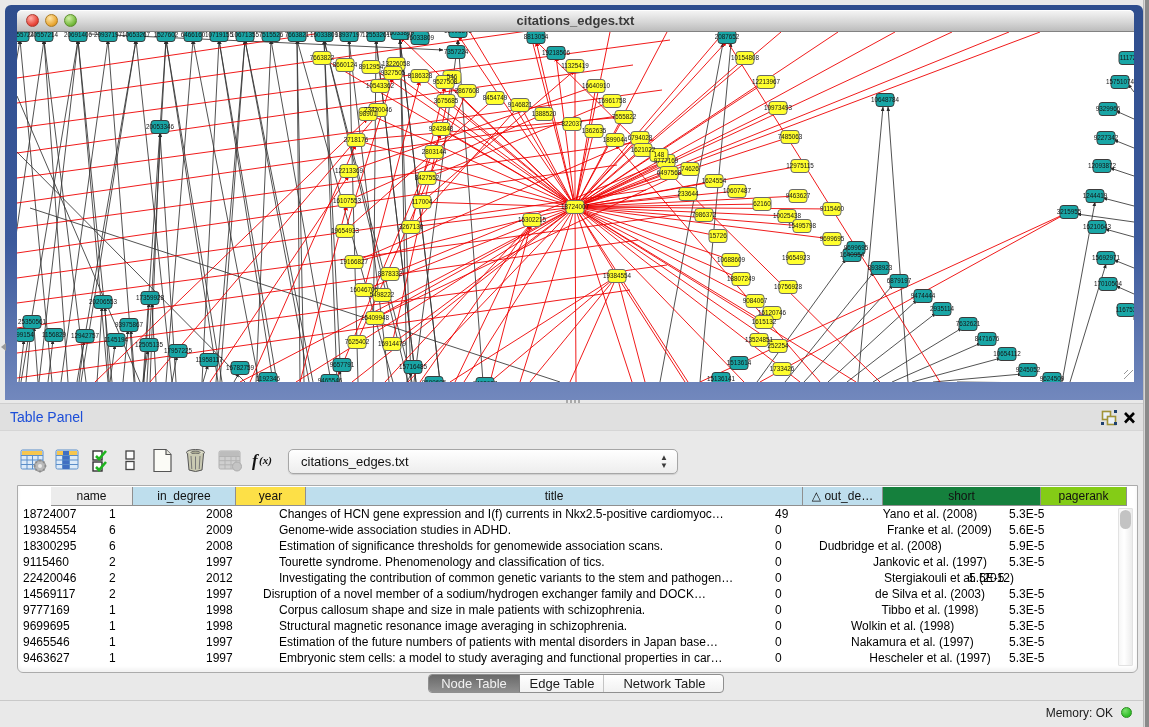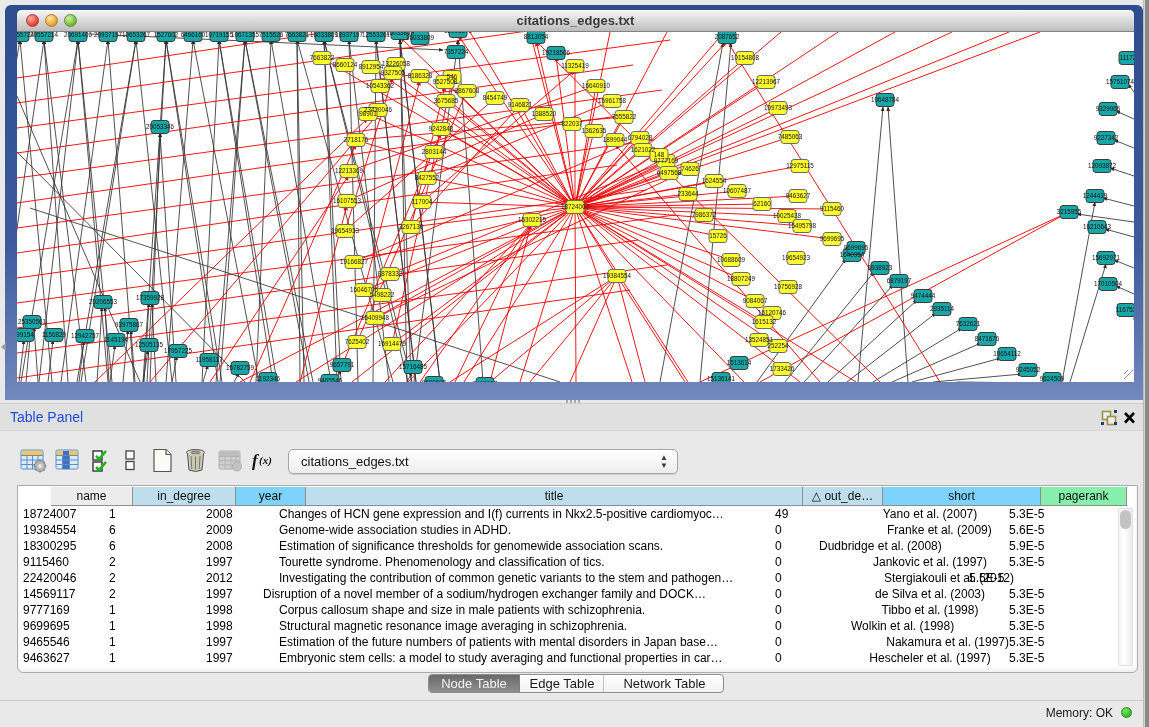--- a/index.html
+++ b/index.html
@@ -670,34 +670,34 @@
 </svg></div>
   <div id="dd">
       <span>citations_edges.txt</span>
      <div class="ar" style="top:5px">▲</div>
       <div class="ar" style="top:13px">▼</div>
     </div>
   <div id="tblock">
     <div id="thead">
         <div class="hc" style="left:0px;width:82px;background:#ececec">name</div>
 <div class="hc" style="left:82px;width:103px;background:#bedeed">in_degree</div>
-<div class="hc" style="left:185px;width:70px;background:#7dd3fc">year</div>
+<div class="hc" style="left:185px;width:70px;background:#fde047">year</div>
 <div class="hc" style="left:255px;width:497px;background:#bedeed">title</div>
 <div class="hc" style="left:752px;width:80px;background:#bedeed">△ out_de…</div>
-<div class="hc" style="left:832px;width:158px;background:#7dd3fc">short</div>
-<div class="hc" style="left:990px;width:86px;background:#86efac">pagerank</div>
+<div class="hc" style="left:832px;width:158px;background:#15803d">short</div>
+<div class="hc" style="left:990px;width:86px;background:#84cc16">pagerank</div>
       </div>
     <div id="tbody">
 <div class="row" style="top:0px">
           <div class="c" style="left:4px;width:76px">18724007</div>
           <div class="c" style="left:90px;width:92px">1</div>
           <div class="c" style="left:187px;width:64px">2008</div>
           <div class="c" style="left:260px;width:490px">Changes of HCN gene expression and I(f) currents in Nkx2.5‑positive cardiomyoc…</div>
           <div class="c" style="left:756px;width:74px">49</div>
-          <div class="c" style="left:832px;width:158px;text-align:center">Yano et al. (2007)</div>
+          <div class="c" style="left:832px;width:158px;text-align:center">Yano et al. (2008)</div>
           <div class="c" style="left:990px;width:86px">5.3E-5</div>
         </div>
 <div class="row" style="top:16px">
           <div class="c" style="left:4px;width:76px">19384554</div>
           <div class="c" style="left:90px;width:92px">6</div>
           <div class="c" style="left:187px;width:64px">2009</div>
           <div class="c" style="left:260px;width:490px">Genome‑wide association studies in ADHD.</div>
           <div class="c" style="left:756px;width:74px">0</div>
           <div class="c" style="left:868px;width:158px;text-align:left">Franke et al. (2009)</div>
           <div class="c" style="left:990px;width:86px">5.6E-5</div>
@@ -755,21 +755,21 @@
           <div class="c" style="left:756px;width:74px">0</div>
           <div class="c" style="left:832px;width:158px;text-align:left">Wolkin et al. (1998)</div>
           <div class="c" style="left:990px;width:86px">5.3E-5</div>
         </div>
 <div class="row" style="top:128px">
           <div class="c" style="left:4px;width:76px">9465546</div>
           <div class="c" style="left:90px;width:92px">1</div>
           <div class="c" style="left:187px;width:64px">1997</div>
           <div class="c" style="left:260px;width:490px">Estimation of the future numbers of patients with mental disorders in Japan base…</div>
           <div class="c" style="left:756px;width:74px">0</div>
-          <div class="c" style="left:832px;width:158px;text-align:right">Nakamura et al. (1997)</div>
+          <div class="c" style="left:832px;width:158px;text-align:left">Nakamura et al. (1997)</div>
           <div class="c" style="left:990px;width:86px">5.3E-5</div>
         </div>
 <div class="row" style="top:144px">
           <div class="c" style="left:4px;width:76px">9463627</div>
           <div class="c" style="left:90px;width:92px">1</div>
           <div class="c" style="left:187px;width:64px">1997</div>
           <div class="c" style="left:260px;width:490px">Embryonic stem cells: a model to study averaging and functional properties in car…</div>
           <div class="c" style="left:756px;width:74px">0</div>
           <div class="c" style="left:832px;width:158px;text-align:center">Hescheler et al. (1997)</div>
           <div class="c" style="left:990px;width:86px">5.3E-5</div>

